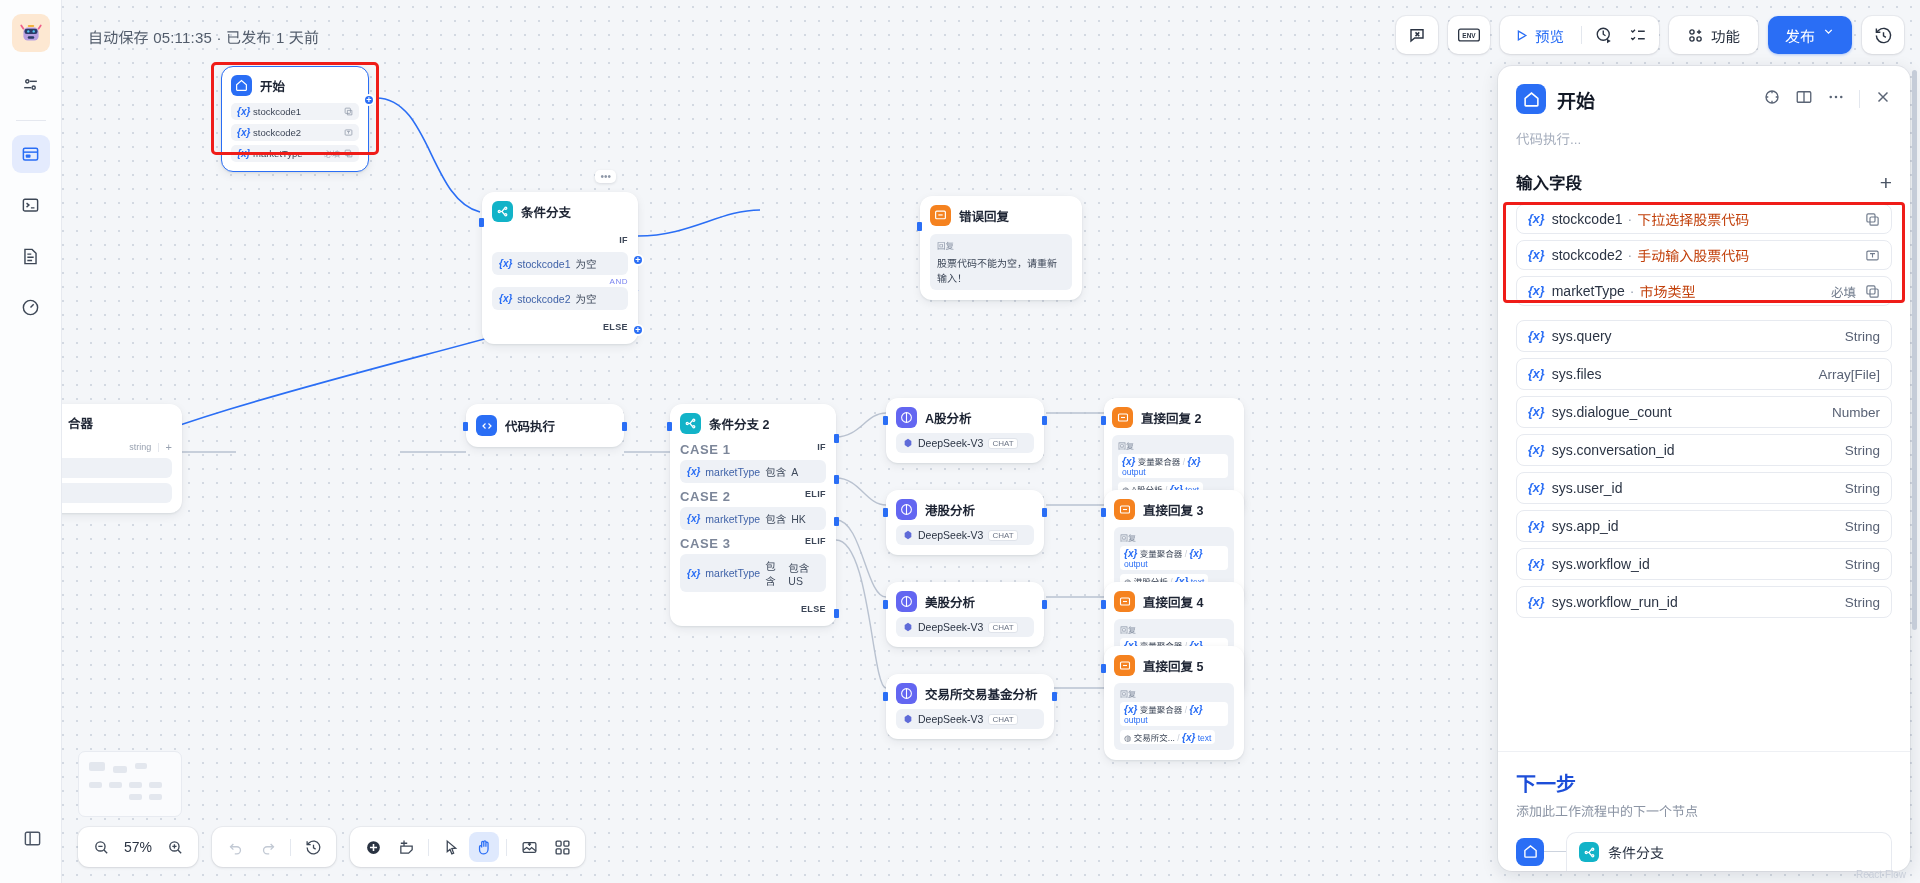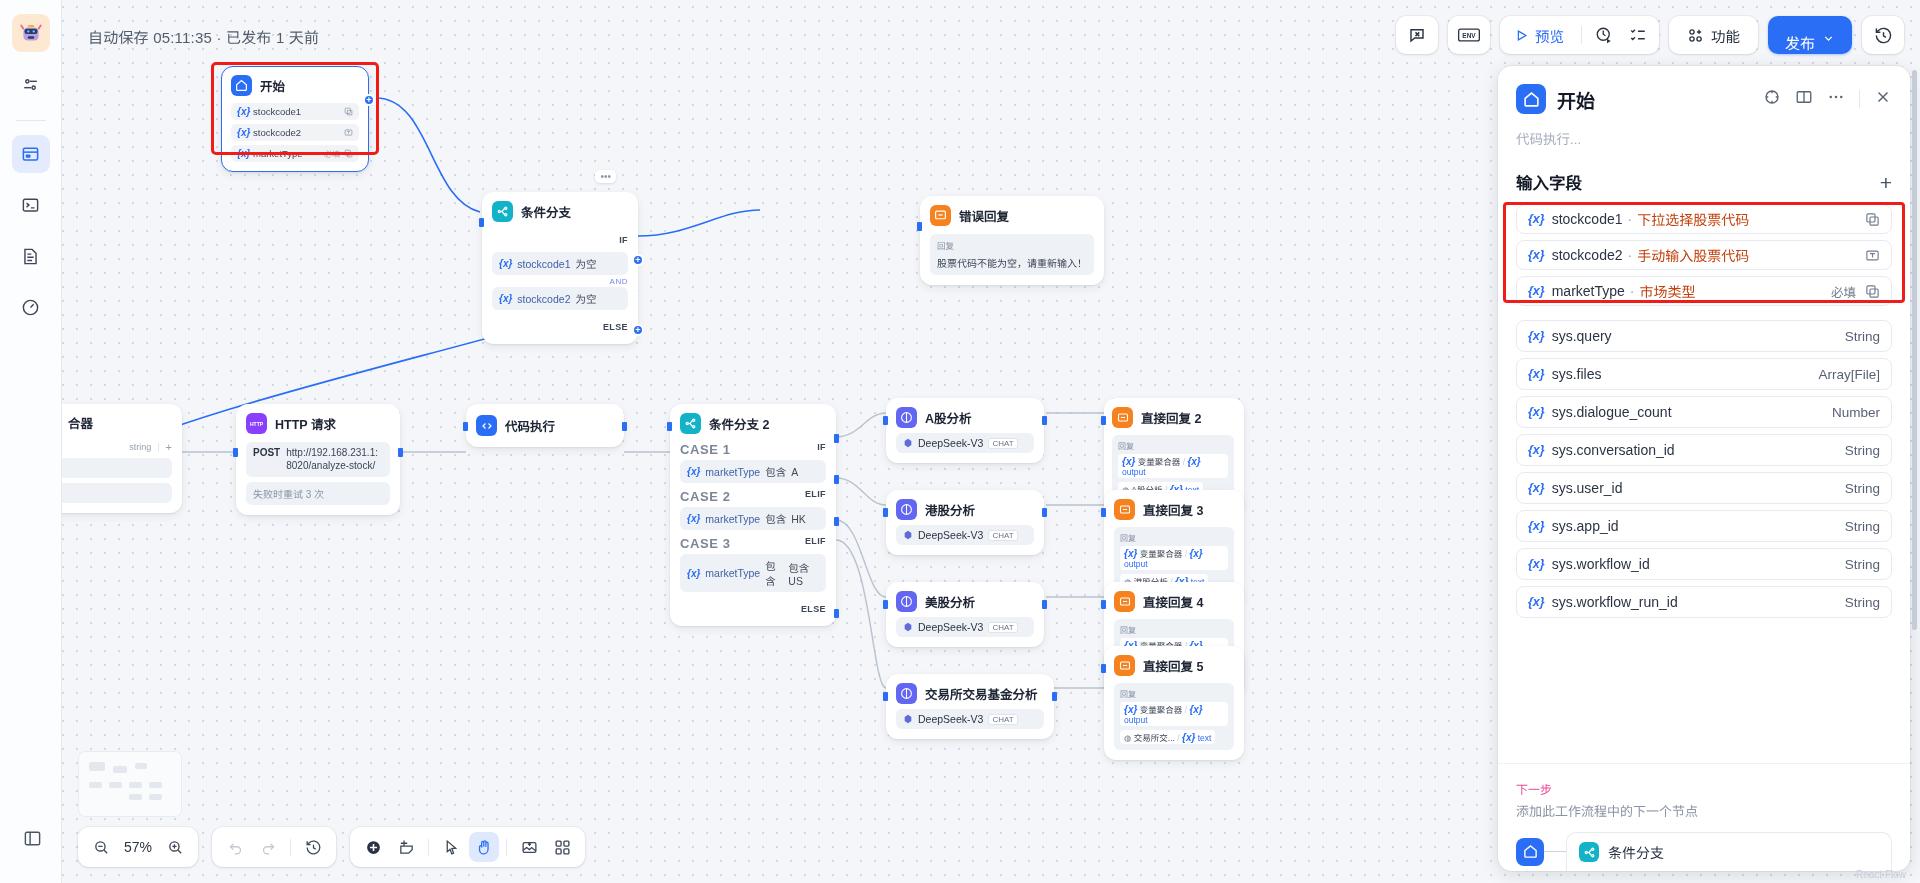--- a/index.html
+++ b/index.html
@@ -41,21 +41,21 @@
     box-shadow:0 1px 3px rgba(16,24,40,.10),0 0 0 1px rgba(16,24,40,.04);
     height:38px; display:flex; align-items:center; padding:0 6px; gap:4px; }
   .tb-icon { width:30px; height:30px; border-radius:7px; display:flex;
     align-items:center; justify-content:center; cursor:pointer; color:#3c4554; }
   .tb-sep { width:1px; height:18px; background:#e3e7ee; margin:0 3px; }
   .tb-preview { display:flex; align-items:center; gap:6px; color:#2a6ef5;
     font-size:14.5px; padding:0 10px 0 8px; cursor:pointer; font-weight:500; }
   .tb-func { display:flex; align-items:center; gap:7px; font-size:14.5px;
     color:#28313f; padding:0 12px; cursor:pointer; }
   #publish { background:#2a6ef5; color:#fff; height:38px; border-radius:10px;
-    display:flex; gap:7px; padding:16px 17px; font-size:15px;
+    display:flex; gap:7px; padding:9px 17px; font-size:15px;
     cursor:pointer; box-shadow:0 1px 3px rgba(42,110,245,.35); font-weight:500; }
 
   
   .node { position:absolute; background:#fff; border-radius:12px;
     box-shadow:0 1px 2px rgba(16,24,40,.08),0 3px 10px rgba(16,24,40,.07);
     padding:9px 10px 10px; }
   .node-hd { display:flex; align-items:center; gap:8px; }
   .node-ic { width:21px; height:21px; border-radius:6px; display:flex;
     align-items:center; justify-content:center; flex:none; }
   .node-ti { font-size:12.5px; font-weight:700; color:#1d2433; white-space:nowrap; }
@@ -103,21 +103,21 @@
   .fld { height:30px; border:1px solid #e7eaf0; border-radius:8px;
     display:flex; align-items:center; padding:0 11px; margin-bottom:6px;
     font-size:14px; color:#2b3444; background:#fff; }
   .fld .vx { font-size:12.5px; margin-right:7px; }
   .fld .dot { color:#9aa3b2; margin:0 5px; }
   .fld .sub { color:#c2410c; }
   .fld .right { margin-left:auto; display:flex; align-items:center; gap:9px;
     color:#717c8d; font-size:12.5px; }
   .fld.sys .type { margin-left:auto; color:#596275; font-size:13.5px; }
   #panel-foot { border-top:1px solid #eef0f4; padding:16px 18px 0; }
-  .nx-ti { font-size:12px; font-weight:400; color:#ec4899; }
+  .nx-ti { font-size:20px; font-weight:700; color:#1d4ed8; }
   .nx-sub { font-size:13px; color:#8b94a4; margin-top:4px; }
   .nx-card { margin-top:12px; display:flex; align-items:center; }
   .nx-home { width:28px; height:28px; border-radius:8px; background:#2a6ef5;
     display:flex; align-items:center; justify-content:center; flex:none; }
   .nx-line { width:22px; height:1px; background:#ccd3de; }
   .nx-body { flex:1; border:1px solid #e7eaf0; border-top-left-radius:10px;
     border-top-right-radius:10px; border-bottom:none; padding:9px 12px;
     display:flex; align-items:center; gap:9px; }
   .nx-ic { width:20px; height:20px; border-radius:6px; background:#12b3c8;
     display:flex; align-items:center; justify-content:center; }
@@ -234,21 +234,21 @@
         <span class="vx">{x}</span>
         <span class="vname">stockcode2</span>
         <span>为空</span>
       </div>
     <div style="text-align:right;margin-top:6px"><span class="lbl" style="position:static">ELSE</span></div>
     <div class="hnd" style="left:-3px; top:26px"></div>
     <div class="port" style="right:-6px; top:62px">+</div>
     <div class="port" style="right:-6px; bottom:8px">+</div>
   </div>
 
-  <div class="node" style="left:920px; top:196px; width:184px;">
+  <div class="node" style="left:920px; top:196px; width:162px;">
     <div class="node-hd">
       <div class="node-ic" style="background:#f5821f">
         <svg width="13" height="13" viewBox="0 0 24 24" fill="none" stroke="#fff" stroke-width="2.2">
             <rect x="3" y="4" width="18" height="14" rx="2"></rect>
             <path d="M8 11h8"></path>
           </svg>
       </div>
       <span class="node-ti">错误回复</span>
     </div>
     <div style="background:#eef1f6;border-radius:6px;padding:5px 7px;margin-top:8px">
@@ -268,35 +268,20 @@
         <span style="font-size:11px">+</span>
     </div>
     <div class="var-row" style="color:#3f62a8">
         <span>stockcode1</span>
       </div>
     <div class="var-row" style="color:#3f62a8">
         <span>stockcode2</span>
       </div>
   </div>
 
-  <div class="node" style="left:236px; top:404px; width:164px;">
-    <div class="node-hd">
-      <div class="node-ic" style="background:#8a3ffc;font-size:5px;color:#fff;font-weight:700">
-          <span>HTTP</span>
-        </div>
-      <span class="node-ti">HTTP 请求</span>
-    </div>
-    <div style="background:#eef1f6;border-radius:6px;padding:5px 7px;margin-top:8px;display:flex;gap:6px">
-      <span style="font-size:10px;font-weight:700;color:#2b3444">POST</span>
-      <span style="font-size:10px;color:#3b4556;word-break:break-all;line-height:1.25">http://192.168.231.1:8020/analyze-stock/</span>
-    </div>
-    <div style="background:#eef1f6;border-radius:6px;padding:4px 7px;margin-top:5px;font-size:10px;color:#8a94a5">失败时重试 3 次</div>
-    <div class="hnd" style="left:-3px; top:44px"></div>
-    <div class="hnd" style="right:-3px; top:44px"></div>
-  </div>
 
   <div class="node" style="left:466px; top:404px; width:158px; padding:11px 10px;">
     <div class="node-hd">
       <div class="node-ic" style="background:#2a6ef5">
         <svg width="12" height="12" viewBox="0 0 24 24" fill="none" stroke="#fff" stroke-width="2.4">
             <path d="M9 7l-5 5 5 5M15 7l5 5-5 5"></path>
           </svg>
       </div>
       <span class="node-ti">代码执行</span>
     </div>

